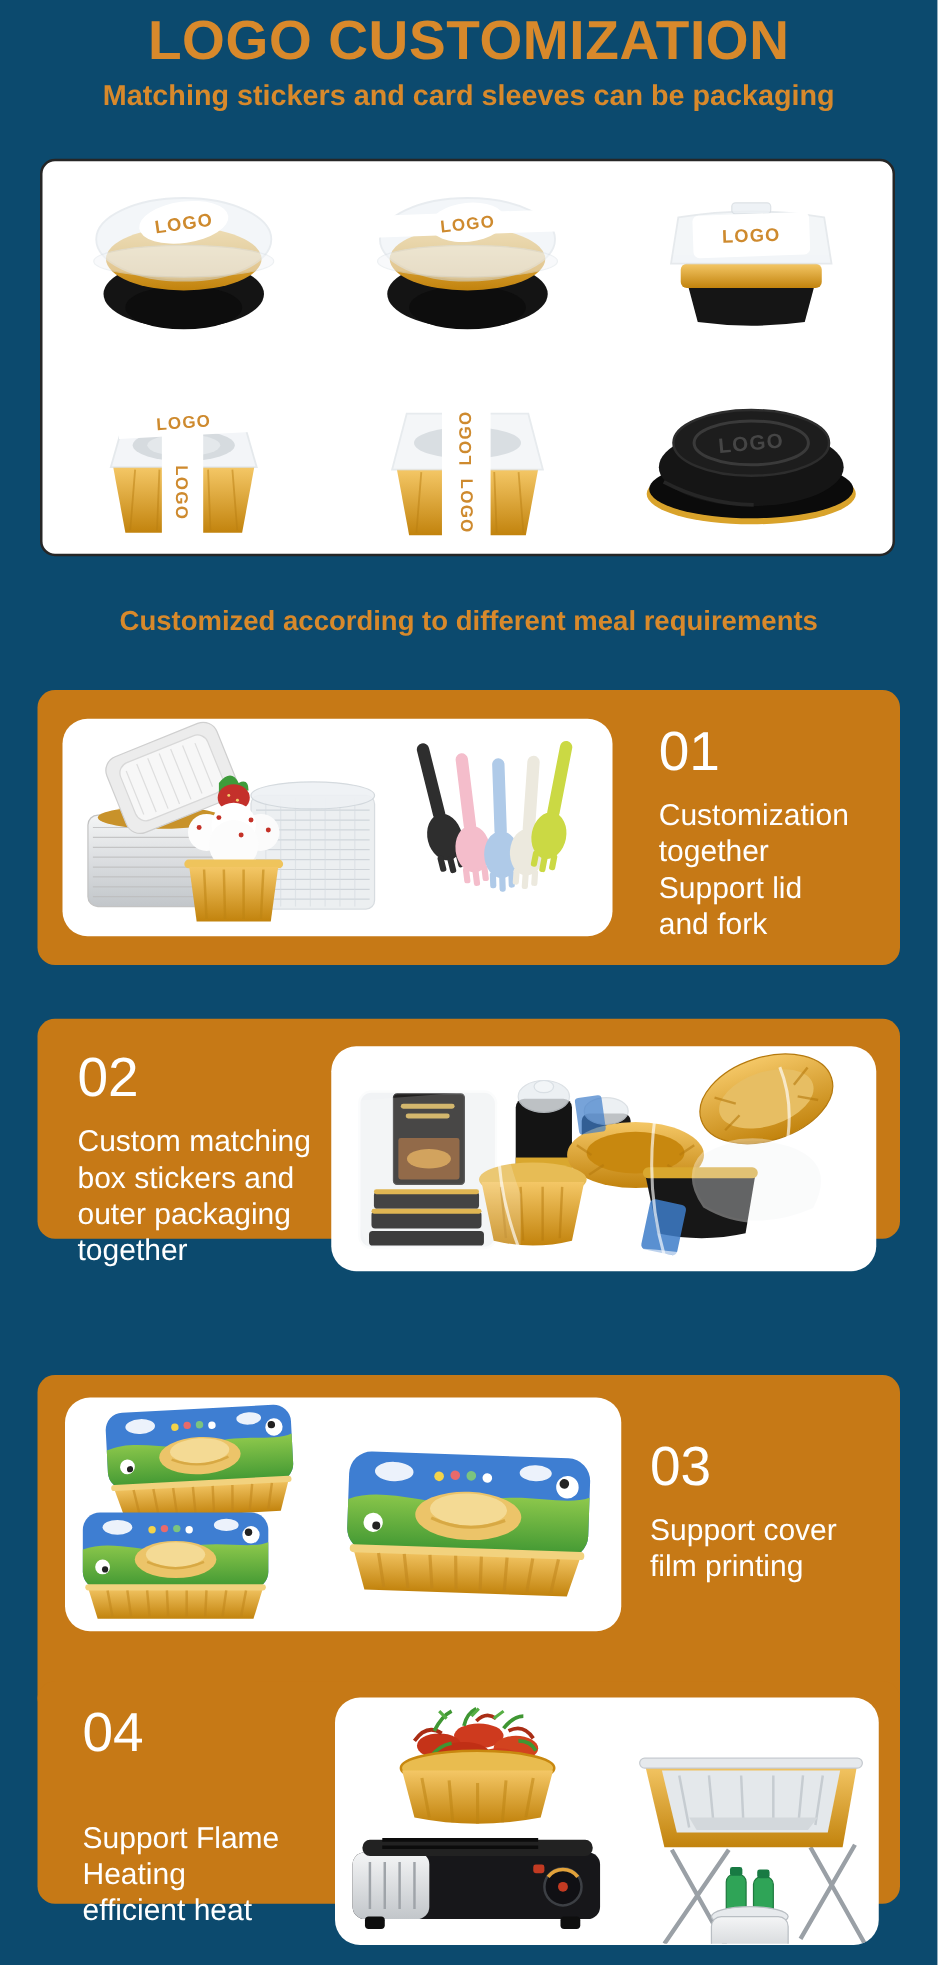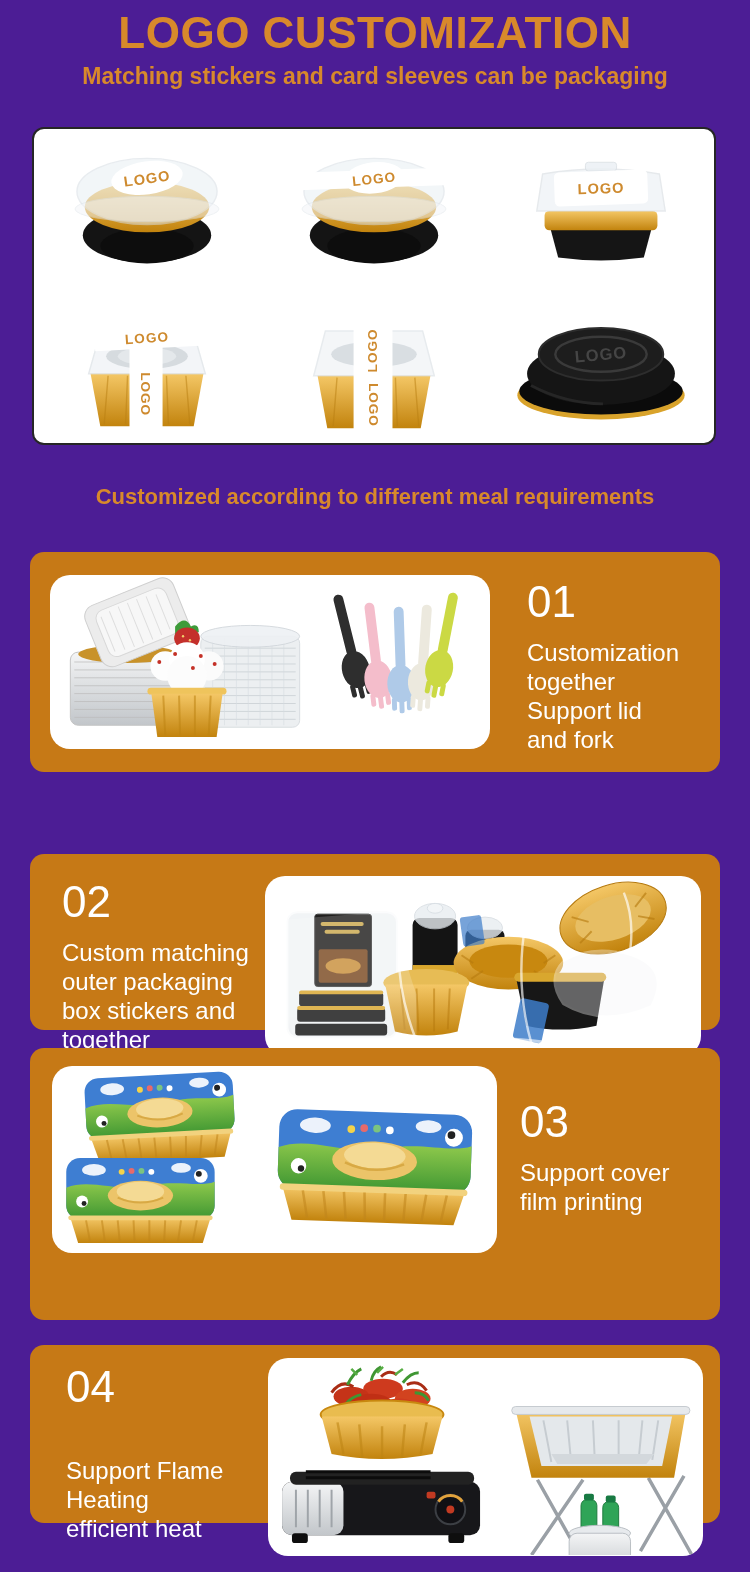--- a/index.html
+++ b/index.html
@@ -1,29 +1,29 @@
 <!DOCTYPE html>
 <html><head>
 <meta charset="utf-8">
 <style>
   html,body{margin:0;padding:0;background:#ffffff;}
   body{font-family:"Liberation Sans", sans-serif;}
-  .page{position:relative;width:750px;height:1572px;background:#4c1d95;overflow:hidden;margin:0 auto;}
+  .page{position:relative;width:750px;height:1572px;background:#0c4a6e;overflow:hidden;margin:0 auto;}
   .abs{position:absolute;}
   .center{left:0;right:0;text-align:center;}
   .h1{top:8px;font-size:44px;font-weight:700;color:#D8892B;letter-spacing:.5px;}
   .h2{top:63px;font-size:23px;font-weight:700;color:#D8892B;}
   .h3{top:484px;font-size:22px;font-weight:700;color:#D8892B;}
   .sample-box{left:32px;top:127px;width:680px;height:314px;border:2px solid #262626;border-radius:12px;background:#fff;
     display:grid;grid-template-columns:repeat(3,1fr);grid-template-rows:1fr 1fr;align-items:center;justify-items:center;}
   .cell{width:220px;height:150px;display:flex;align-items:center;justify-content:center;}
   .panel{left:30px;width:690px;background:#C67916;border-radius:14px;}
   .p1{top:552px;height:220px;}
-  .p2{top:815px;height:176px;margin-top:39px;}
-  .p3{top:1048px;height:272px;}
+  .p2{top:815px;height:176px;}
+  .p3{top:1100px;height:272px;}
   .p4{top:1345px;height:178px;}
   .wbox{position:absolute;background:#fff;border-radius:20px;display:flex;align-items:center;justify-content:center;overflow:hidden;}
   .wb1{left:20px;top:23px;width:440px;height:174px;}
   .wb2{left:235px;top:22px;width:436px;height:180px;}
   .wb3{left:22px;top:18px;width:445px;height:187px;}
   .wb4{left:238px;top:13px;width:435px;height:198px;}
   .num{position:absolute;font-size:44px;font-weight:400;color:#fff;line-height:1;}
   .n1{left:497px;top:28px;} .n2{left:32px;top:26px;} .n3{left:490px;top:52px;} .n4{left:36px;top:20px;}
   .plines{position:absolute;font-size:24px;line-height:29px;color:#fff;font-weight:400;}
   .l1{left:497px;top:86px;width:185px;}
@@ -245,22 +245,22 @@
       <span>together</span>
       <span>Support lid</span>
       <span>and fork</span>
     </div>
   </div>
 
   <div class="abs panel p2">
     <div class="num n2">02</div>
     <div class="plines l2">
       <span>Custom matching</span>
+      <span>box stickers and</span>
       <span>outer packaging</span>
-      <span>box stickers and</span>
       <span>together</span>
     </div>
     <div class="wbox wb2">
       <svg viewBox="0 0 436 182" width="432" height="178">
         <g transform="translate(16,34)">
           <rect x="2" y="2" width="112" height="128" rx="10" fill="#ECEFF2" opacity=".7" stroke="#FAFBFC" stroke-width="2"></rect>
           <rect x="30" y="4" width="58" height="74" rx="3" fill="#201F1E" stroke="#3A3A3A"></rect>
           <rect x="36" y="12" width="44" height="4" rx="2" fill="#CAA84E"></rect>
           <rect x="40" y="20" width="36" height="4" rx="2" fill="#CAA84E"></rect>
           <rect x="34" y="40" width="50" height="34" rx="2" fill="#7A4A22"></rect>

